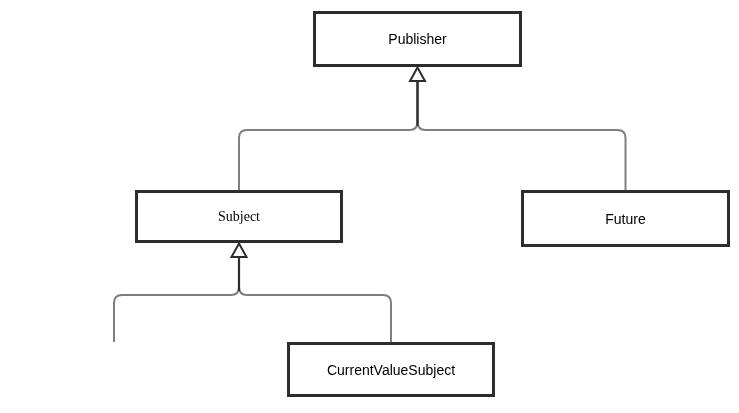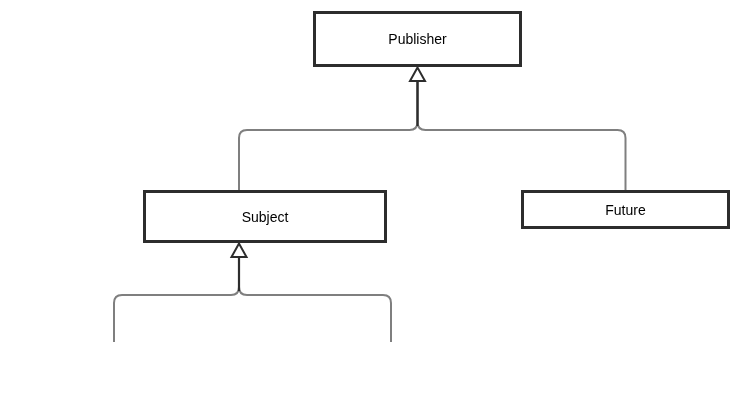--- a/index.html
+++ b/index.html
@@ -44,22 +44,22 @@
     border:3px solid var(--box-border);
     background:var(--box-fill);
     display:flex;
     align-items:center;
     justify-content:center;
     font-size:14px;
     color:var(--text);
     white-space:nowrap;
   }
   .node-publisher      {left:313px; top:11px;  width:209px; height:56px;}
-  .node-subject        {left:143px; top:190px; width:244px; height:53px;}
-  .node-future         {left:521px; top:190px; width:209px; height:39px;}
+  .node-subject        {left:135px; top:190px; width:208px; height:53px;font-family:Liberation Serif, serif;}
+  .node-future         {left:521px; top:190px; width:209px; height:57px;}
   .node-passthrough    {left:10px;  top:342px; width:208px; height:55px;}
   .node-currentvalue   {left:287px; top:342px; width:208px; height:55px;}
 </style>
 </head>
 <body>
 
 <div class="canvas">
 
   <svg class="edges" viewBox="0 0 739 413" xmlns="http://www.w3.org/2000/svg" aria-hidden="true">
 
@@ -84,14 +84,17 @@
 
   <div class="node node-subject">
     <span>Subject</span>
   </div>
 
   <div class="node node-future">
     <span>Future</span>
   </div>
 
 
+  <div class="node node-currentvalue">
+    <span>CurrentValueSubject</span>
+  </div>
 
 </div>
 
 </body></html>

